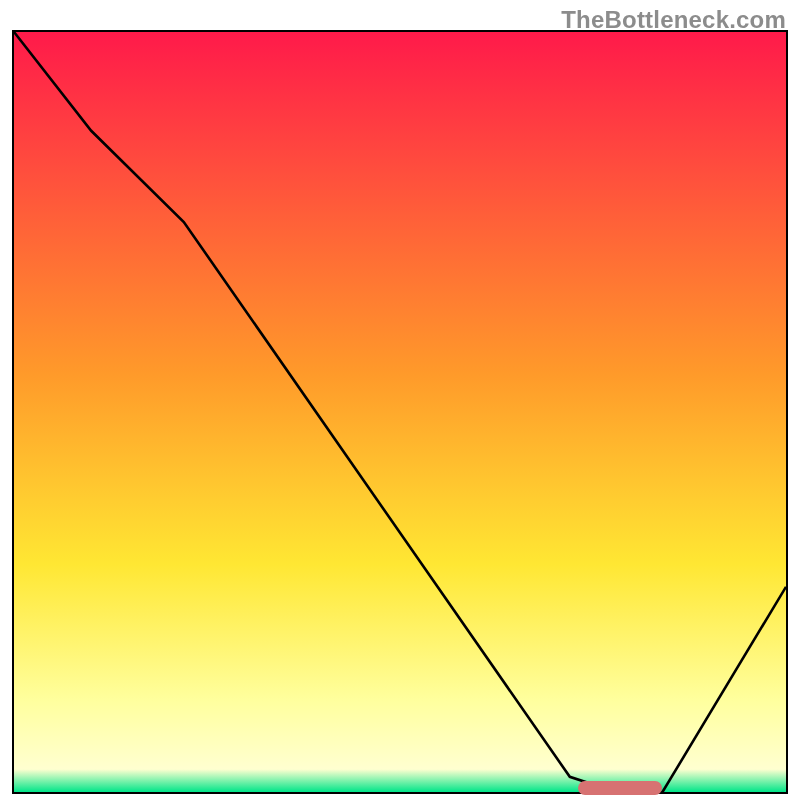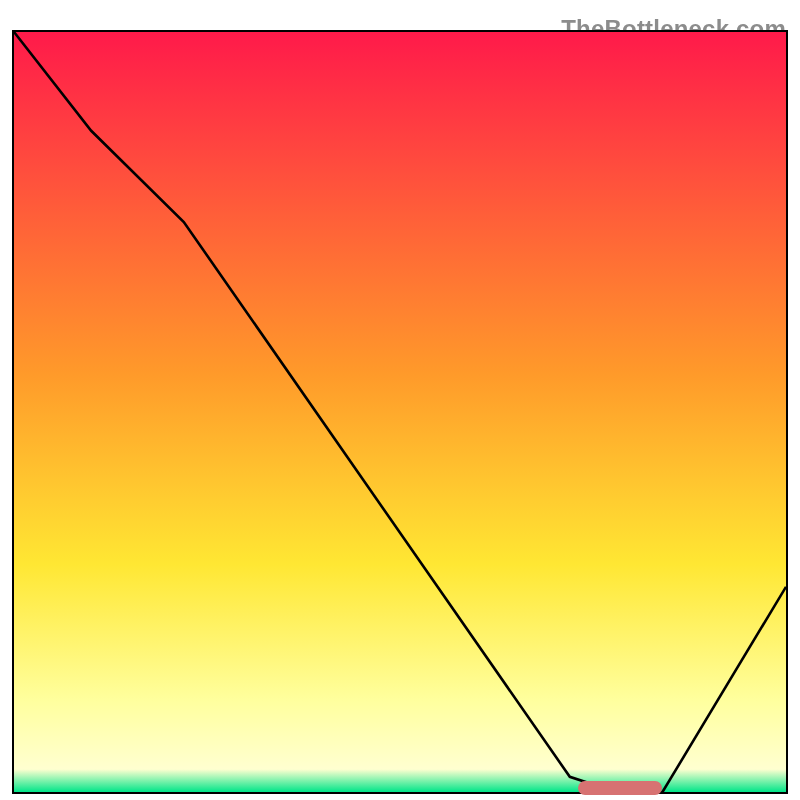--- a/index.html
+++ b/index.html
@@ -21,21 +21,20 @@
   }
   .watermark {
     position: absolute;
     top: 6px;
     right: 14px;
     font-family: Arial, Helvetica, sans-serif;
     font-size: 24px;
     font-weight: 600;
     color: #8c8c8c;
     letter-spacing: 0.2px;
-    margin-top: 9px;
   }
   svg {
     position: absolute;
     left: 0;
     top: 0;
   }
   .marker {
     position: absolute;
     height: 14px;
     border-radius: 7px;

